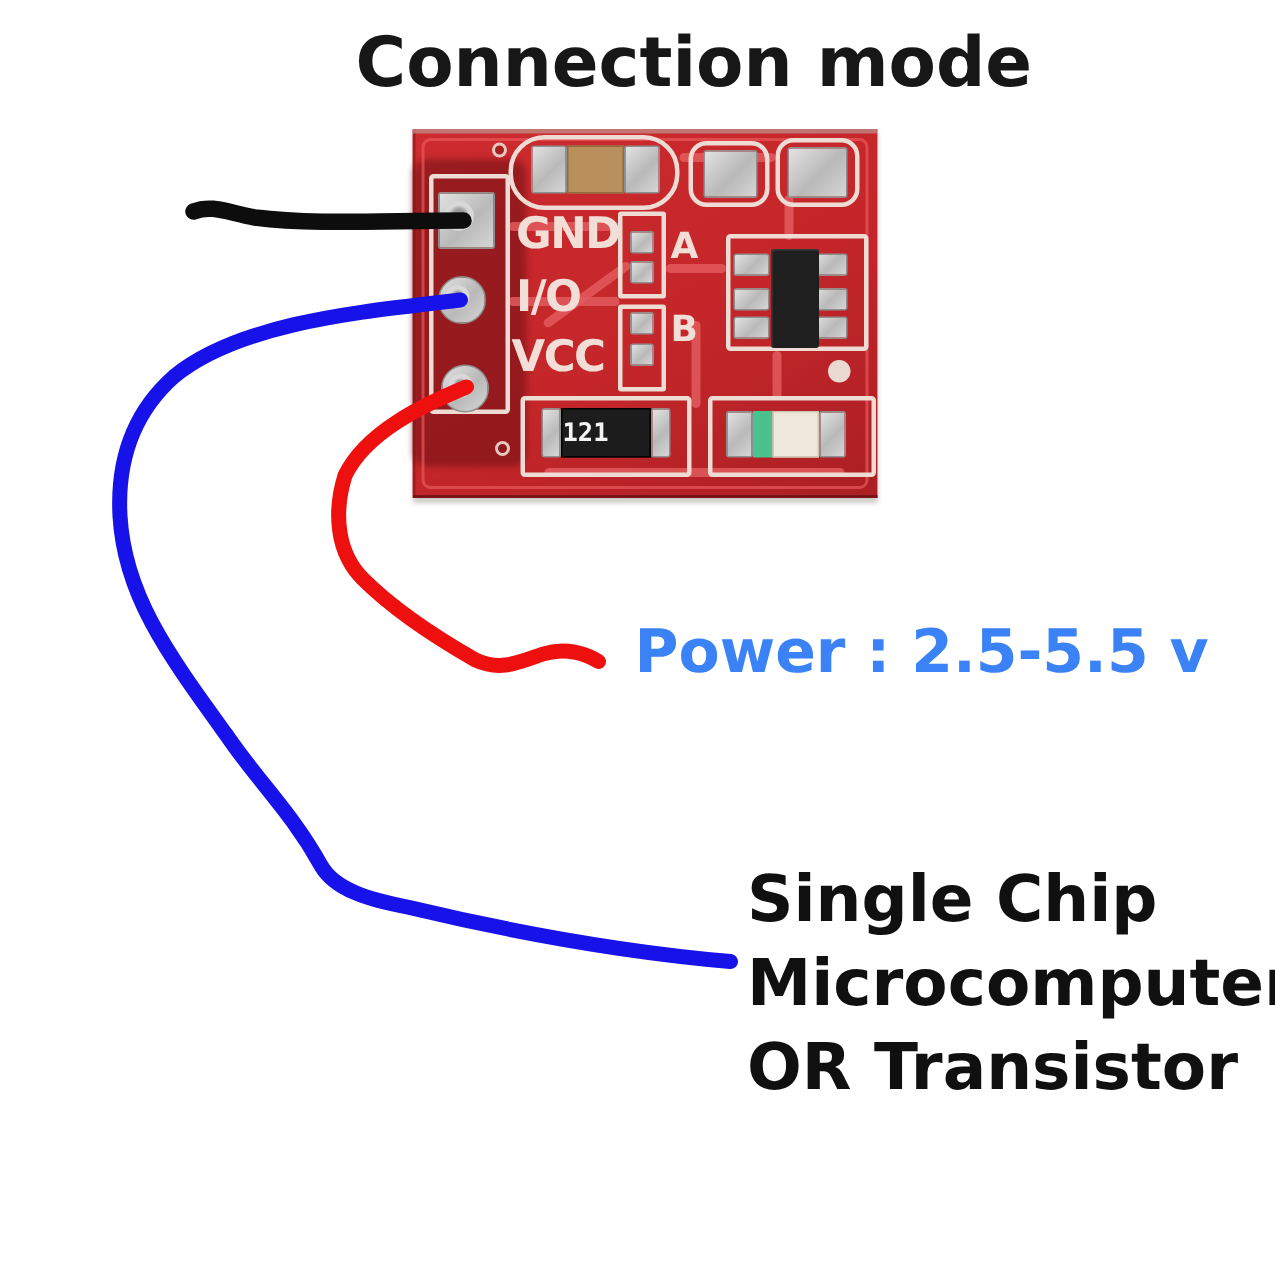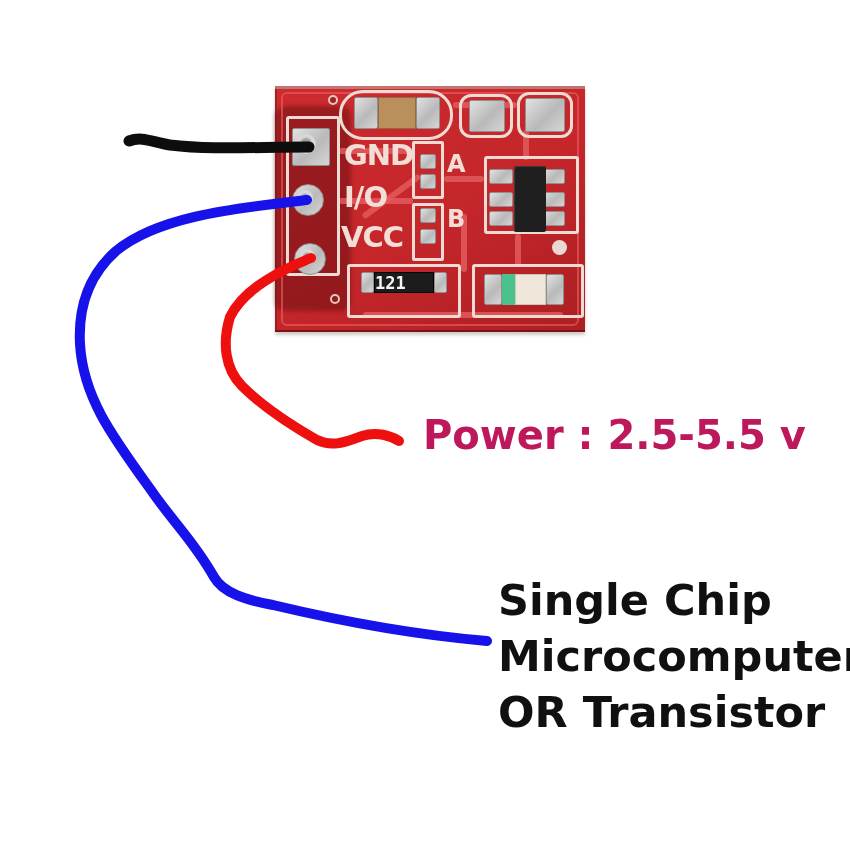--- a/index.html
+++ b/index.html
@@ -8,21 +8,21 @@
     font-family:"DejaVu Sans","Liberation Sans",sans-serif;overflow:hidden;
   }
   .abs{position:absolute;}
 
   
   .title{
     left:237px;top:14px;font-size:46px;font-weight:bold;color:#171717;
     letter-spacing:0px;white-space:nowrap;z-index:6;
   }
   .power-label{
-    left:423px;top:412px;font-size:40px;font-weight:bold;color:#be185d;
+    left:423px;top:412px;font-size:40px;font-weight:bold;color:#3b82f6;
     white-space:nowrap;z-index:6;
   }
   .out-label{
     left:498px;top:572px;font-size:43px;font-weight:bold;color:#101010;
     line-height:56px;z-index:6;
   }
 
   
   .board{
     left:275px;top:86px;width:310px;height:246px;z-index:1;
@@ -58,20 +58,21 @@
           display:flex;align-items:center;justify-content:center;height:100%;}
 
   
   svg.wires{left:0;top:0;z-index:5;pointer-events:none;}
 </style>
 </head>
 <body>
 
 <div class="abs" style="left:0;top:0;width:850px;height:850px;">
 
+  <div class="abs title">Connection mode</div>
 
   <div class="abs board">
     <div class="dark-zone"></div>
     <div class="inner-border"></div>
 
     <div class="trace" style="left:64px;top:62px;width:74px;height:6px;"></div>
     <div class="trace" style="left:64px;top:112px;width:74px;height:6px;"></div>
     <div class="trace" style="left:88px;top:128px;width:70px;height:6px;transform:rotate(-36deg);transform-origin:left center;"></div>
     <div class="trace" style="left:178px;top:16px;width:64px;height:6px;"></div>
     <div class="trace" style="left:169px;top:90px;width:40px;height:6px;"></div>
@@ -117,21 +118,21 @@
     <div class="pad" style="left:214px;top:83px;width:24px;height:15px;"></div>
     <div class="pad" style="left:214px;top:106px;width:24px;height:15px;"></div>
     <div class="pad" style="left:214px;top:125px;width:24px;height:15px;"></div>
     <div class="pad" style="left:266px;top:83px;width:24px;height:15px;"></div>
     <div class="pad" style="left:266px;top:106px;width:24px;height:15px;"></div>
     <div class="pad" style="left:266px;top:125px;width:24px;height:15px;"></div>
     <div class="ic-body" style="left:239px;top:80px;width:32px;height:66px;"></div>
     <div style="left:277px;top:154px;width:15px;height:15px;border-radius:50%;background:#ead9d0;"></div>
 
     <div class="silk" style="left:72px;top:178px;width:114px;height:54px;border-radius:3px;"></div>
-    <div class="flexbar" style="left:86px;top:186px;width:86px;height:21px;align-items:center;">
+    <div class="flexbar" style="left:86px;top:186px;width:86px;height:33px;align-items:center;">
       <div class="seg pad" style="position:relative;width:13px;"></div>
       <div class="seg" style="position:relative;width:60px;background:#1c1c1c;border:1px solid #000;">
         <div class="resnum">121</div>
       </div>
       <div class="seg pad" style="position:relative;width:13px;"></div>
     </div>
 
     <div class="silk" style="left:197px;top:178px;width:112px;height:54px;border-radius:3px;"></div>
     <div class="flexbar" style="left:209px;top:188px;width:80px;height:31px;">
       <div class="seg pad" style="position:relative;width:18px;"></div>

